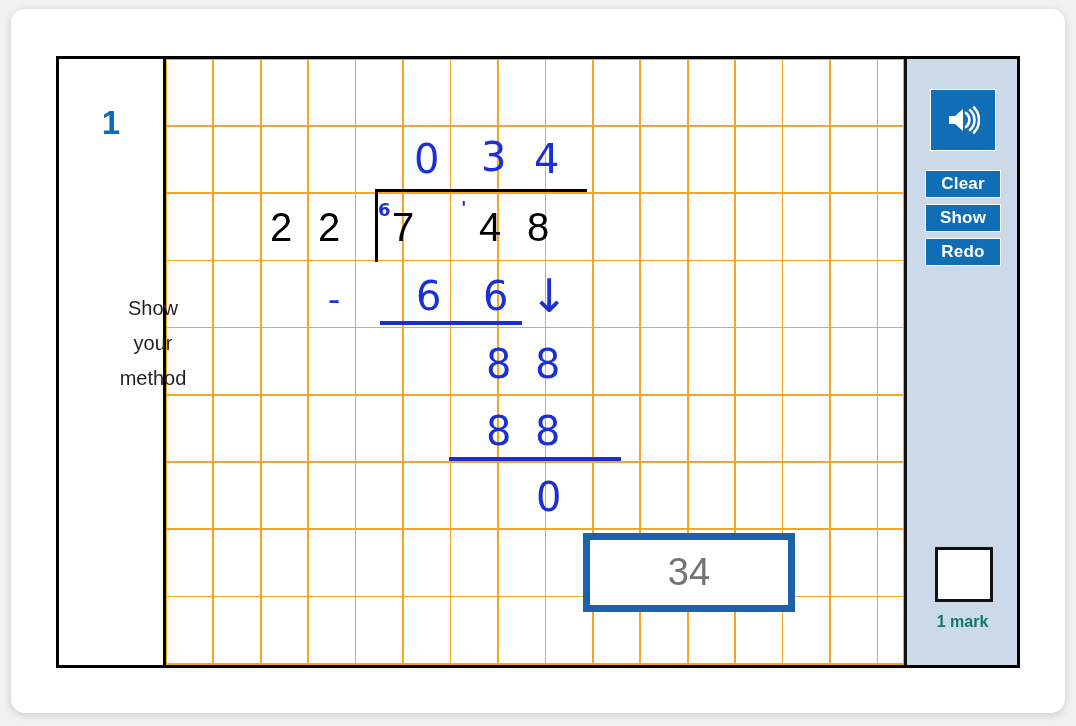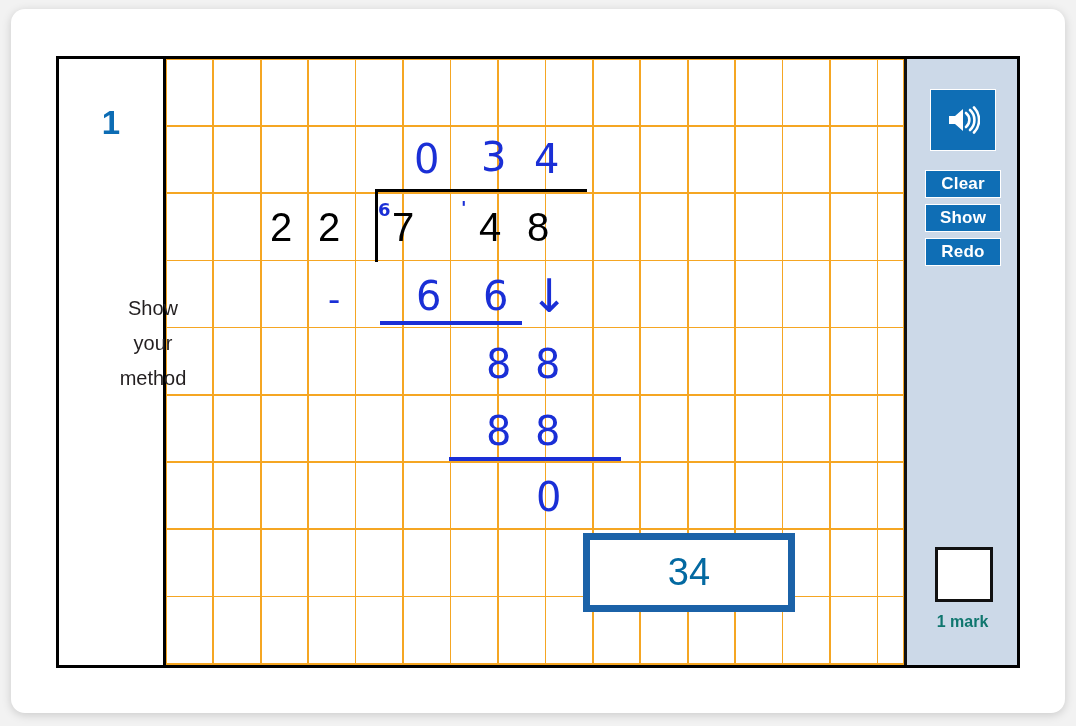--- a/index.html
+++ b/index.html
@@ -225,21 +225,21 @@
     background: #ffffff;
     box-sizing: border-box;
     z-index: 5;
     display: flex;
     align-items: center;
     justify-content: center;
     cursor: text;
   }
   #answer-value {
     font-size: 38px;
-    color: #0369a1;
+    color: #737373;
     font-family: "Liberation Sans", sans-serif;
   }
 </style>
 </head>
 <body>
 
 <div id="page-card">
 
   <div id="question-frame">
 

